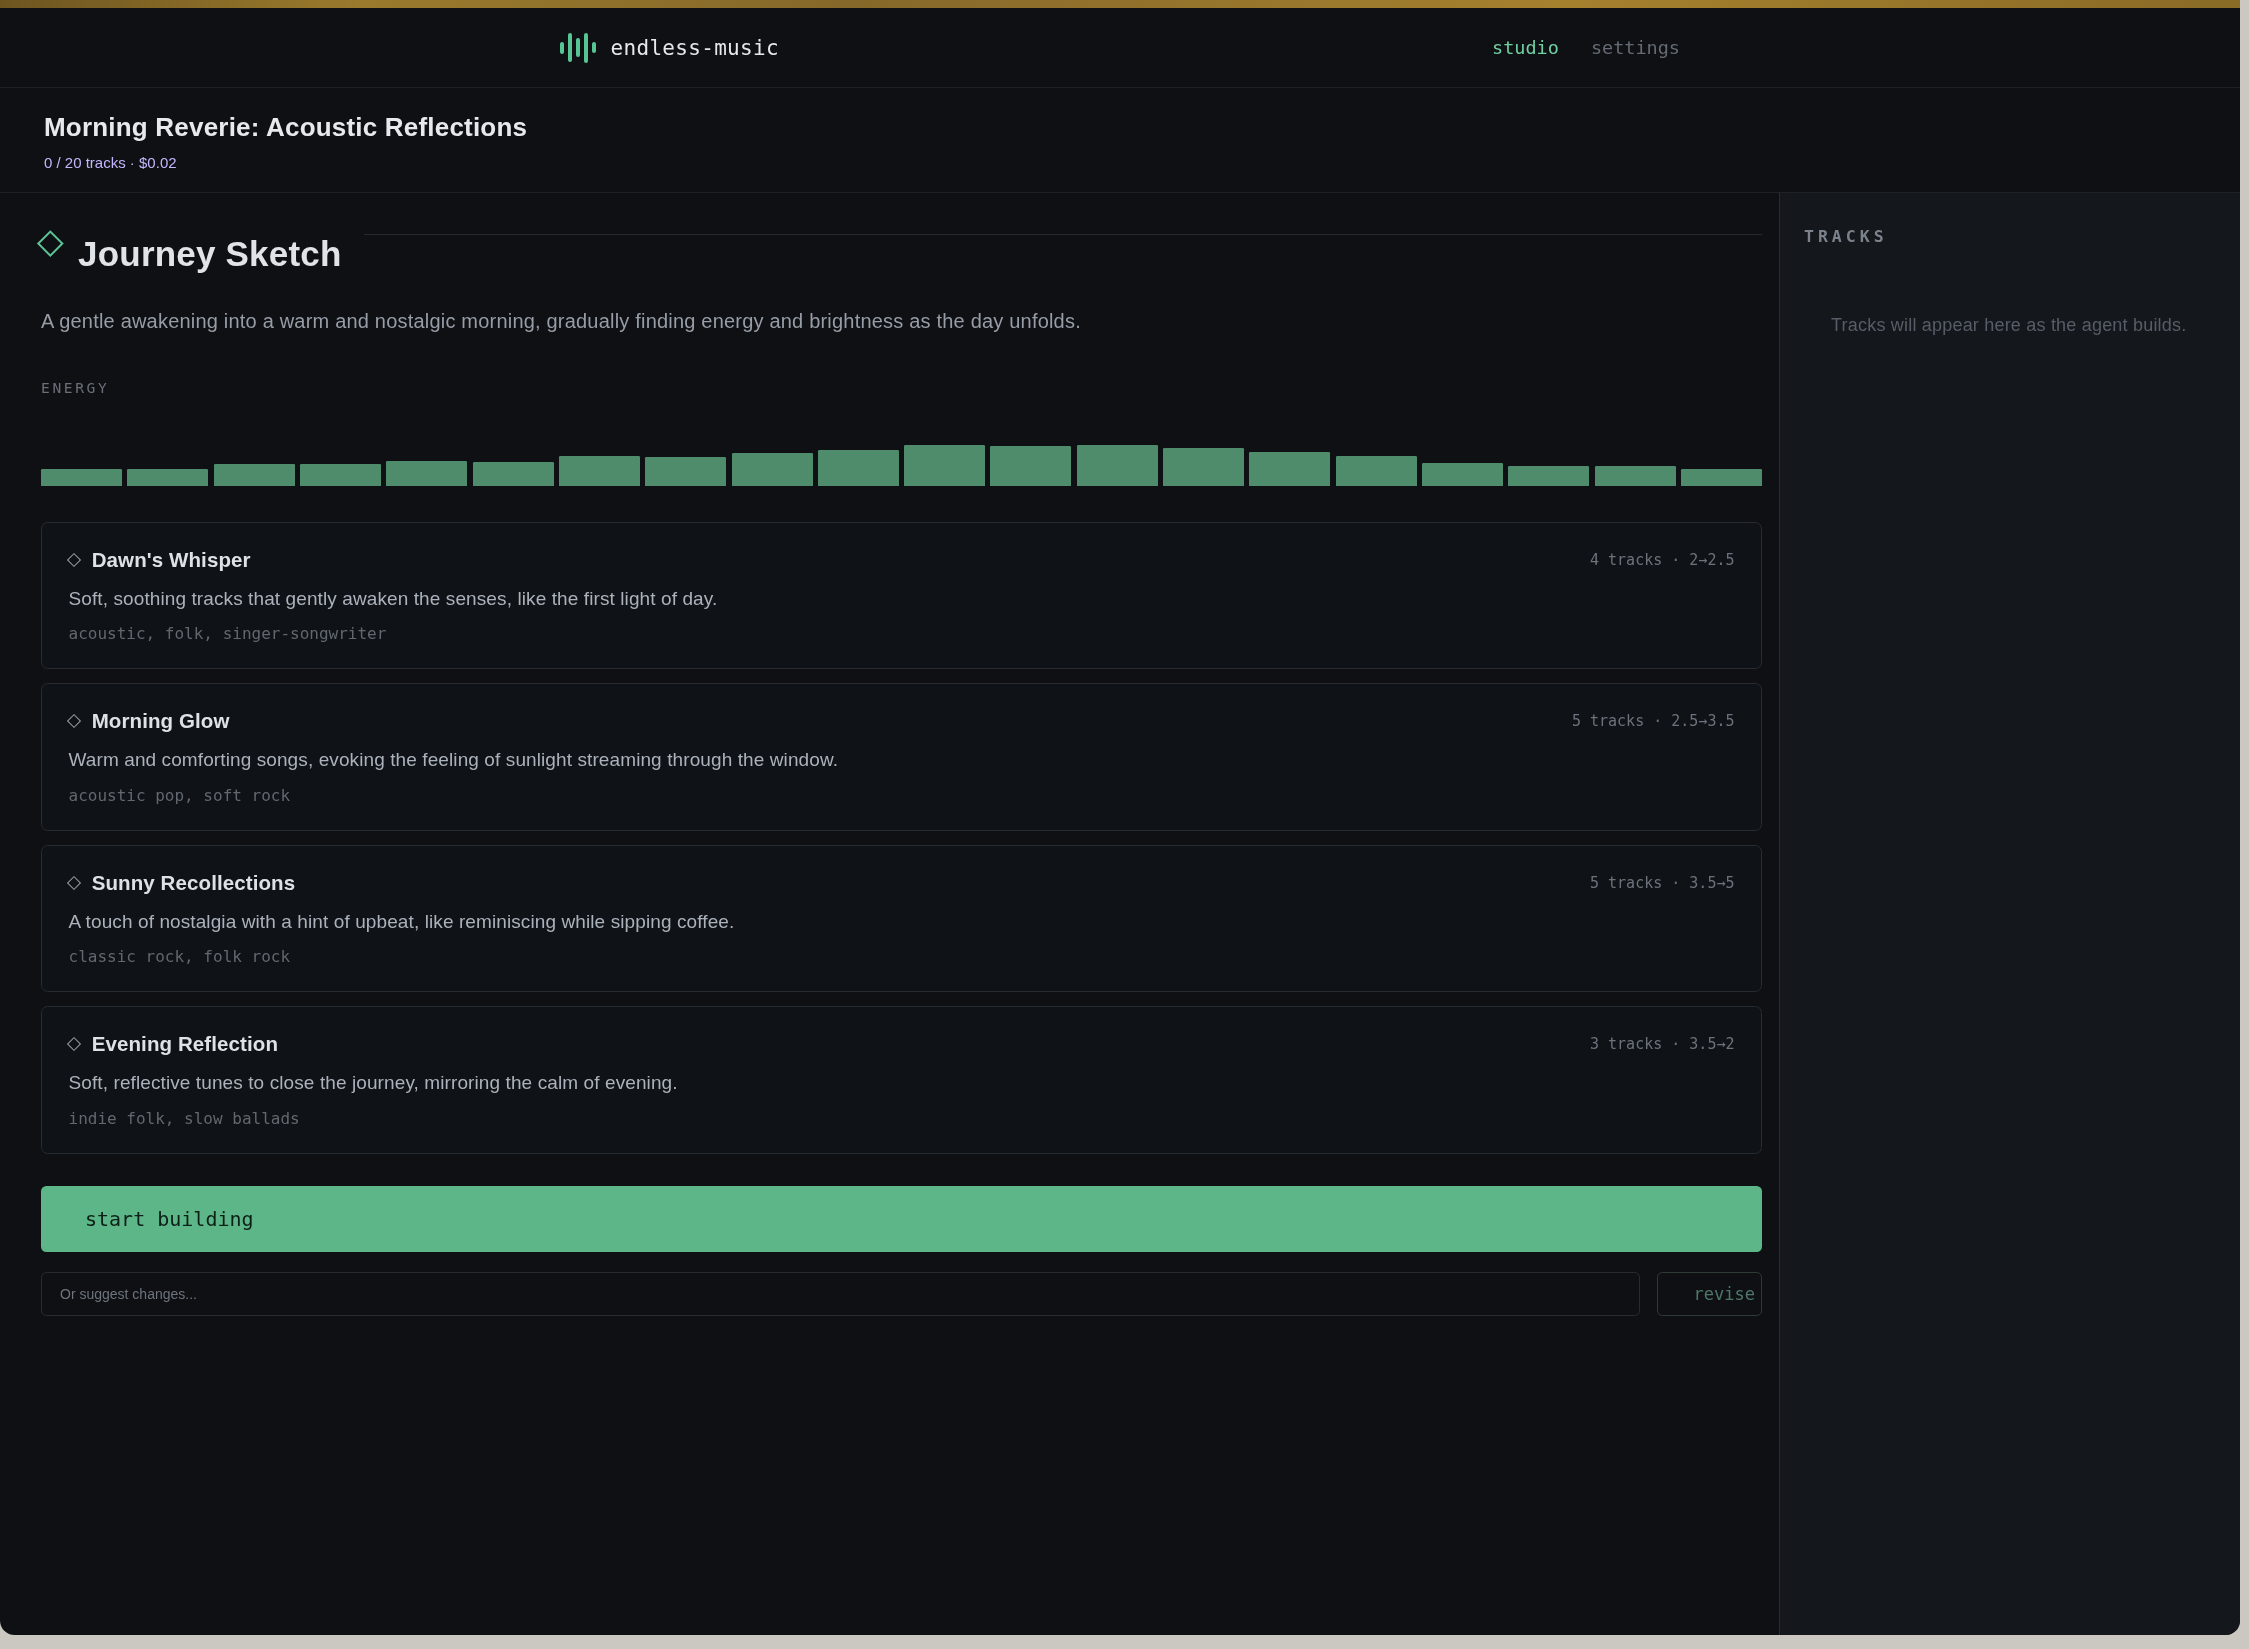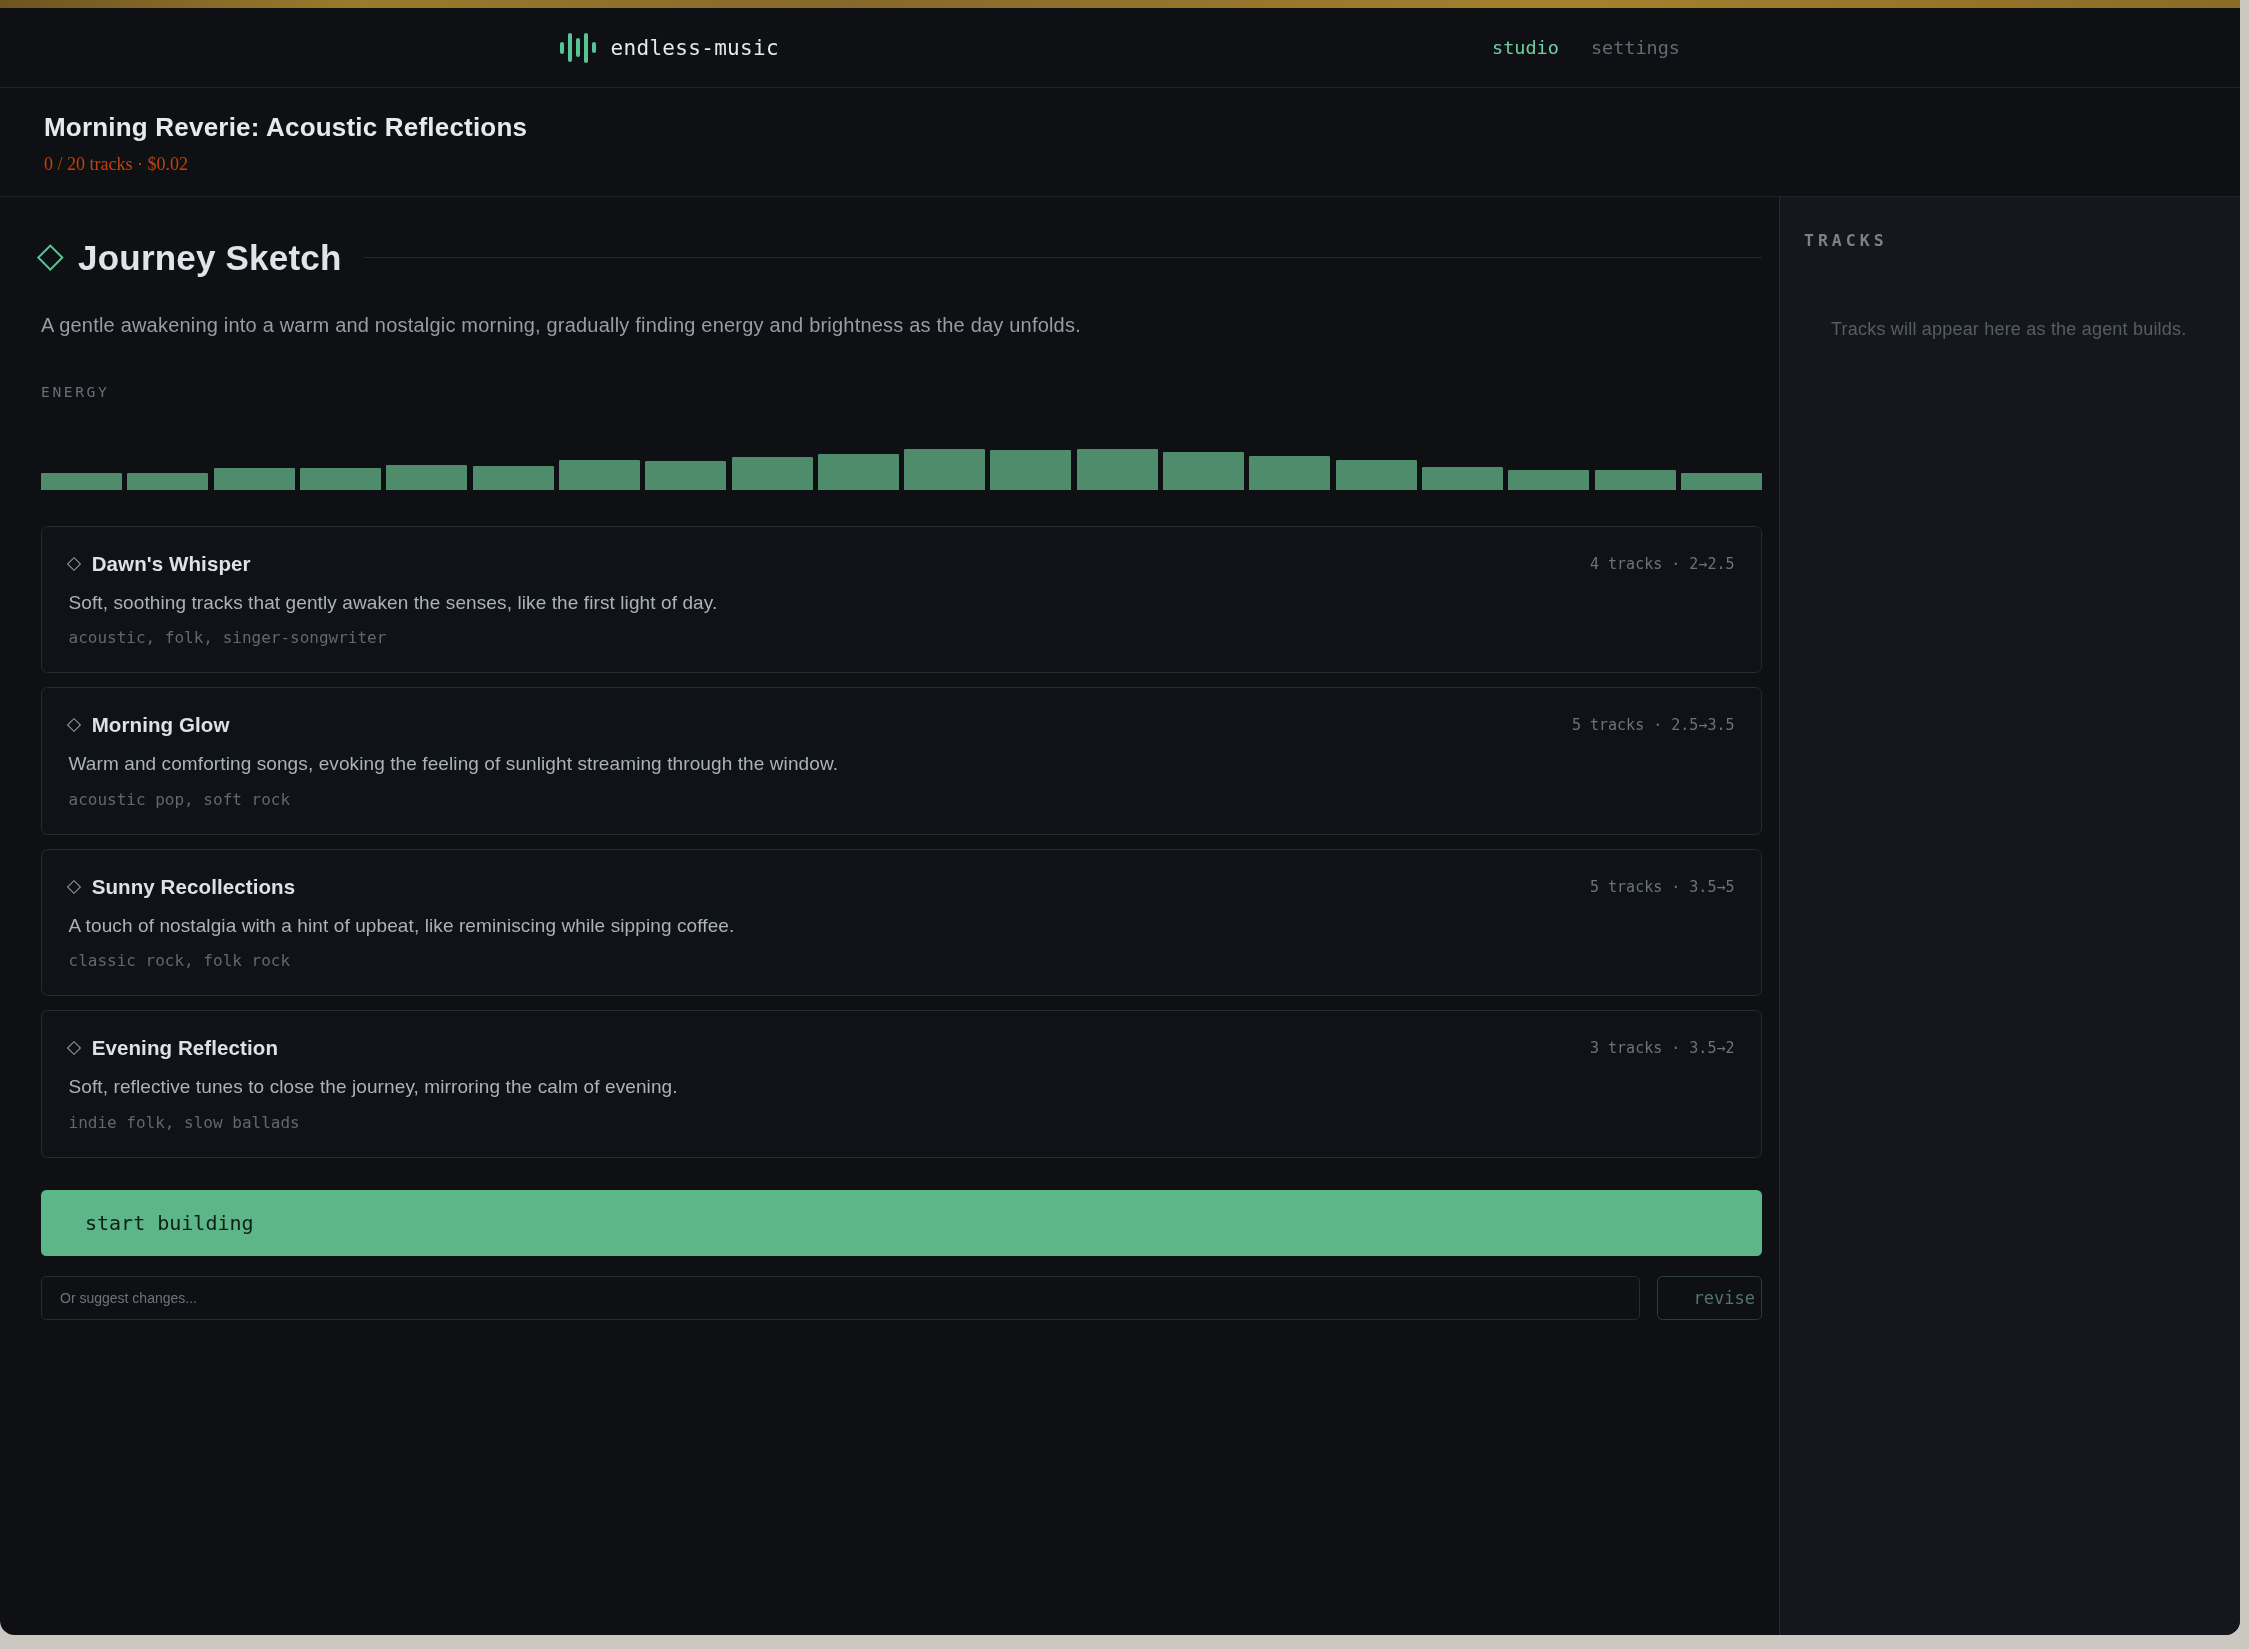--- a/index.html
+++ b/index.html
@@ -25,26 +25,26 @@
   .logo span{width:4px;border-radius:2px;background:#57c593;display:block;}
   .logo .b1{height:12px;} .logo .b2{height:29px;} .logo .b3{height:18.5px;}
   .logo .b4{height:30px;} .logo .b5{height:10.6px;}
   .brand-name{font-family:"DejaVu Sans Mono",monospace;font-size:21px;color:#e6e9ec;letter-spacing:0.3px;}
   .nav{display:flex;align-items:center;gap:32px;font-family:"DejaVu Sans Mono",monospace;font-size:18.5px;}
   .nav-studio{color:#6fd0a2;cursor:pointer;}
   .nav-settings{color:#646b75;cursor:pointer;}
   
   .pagehead{flex:0 0 auto;padding:24px 44px 21px 44px;border-bottom:0.7px solid #1e2126;}
   .pagehead h1{margin:0;font-size:26px;font-weight:600;color:#e7eaed;letter-spacing:0.2px;}
-  .pagehead .stats{margin-top:10.6px;font-family:Liberation Serif, serif;font-size:18px;color:#c2410c;}
+  .pagehead .stats{margin-top:10.6px;font-family:Liberation Sans, sans-serif;font-size:15px;color:#c4b5fd;}
   
   .row{flex:1 1 auto;display:flex;min-height:0;}
   .main{flex:1 1 auto;padding:41px 17px 0 41px;min-width:0;}
   
-  .sect-head{display:flex;align-items:center;}
+  .sect-head{display:flex;}
   .dia{width:14.6px;height:14.6px;border:2px solid #5cc495;transform:rotate(45deg);flex:0 0 auto;margin-right:18.5px;}
   .sect-title{font-size:35px;font-weight:600;color:#e0e4e8;letter-spacing:0.2px;white-space:nowrap;}
   .sect-line{flex:1 1 auto;height:1.3px;background:#25282e;margin-left:22.5px;}
   .journey-desc{margin-top:36px;font-size:20px;color:#969da7;letter-spacing:0.2px;}
   .energy-label{margin-top:46px;font-family:"DejaVu Sans Mono",monospace;font-size:14.6px;color:#696f79;letter-spacing:2.6px;}
   .energy-bars{margin-top:49px;height:41px;display:flex;align-items:flex-end;gap:5.3px;}
   .ebar{flex:1 1 0;background:#4e8c6c;border-radius:1.3px 1.3px 0 0;}
   
   .cards{margin-top:36px;}
   .card{border:0.7px solid #272b32;background:#10131700;background:#0f1216;border-radius:6.6px;

